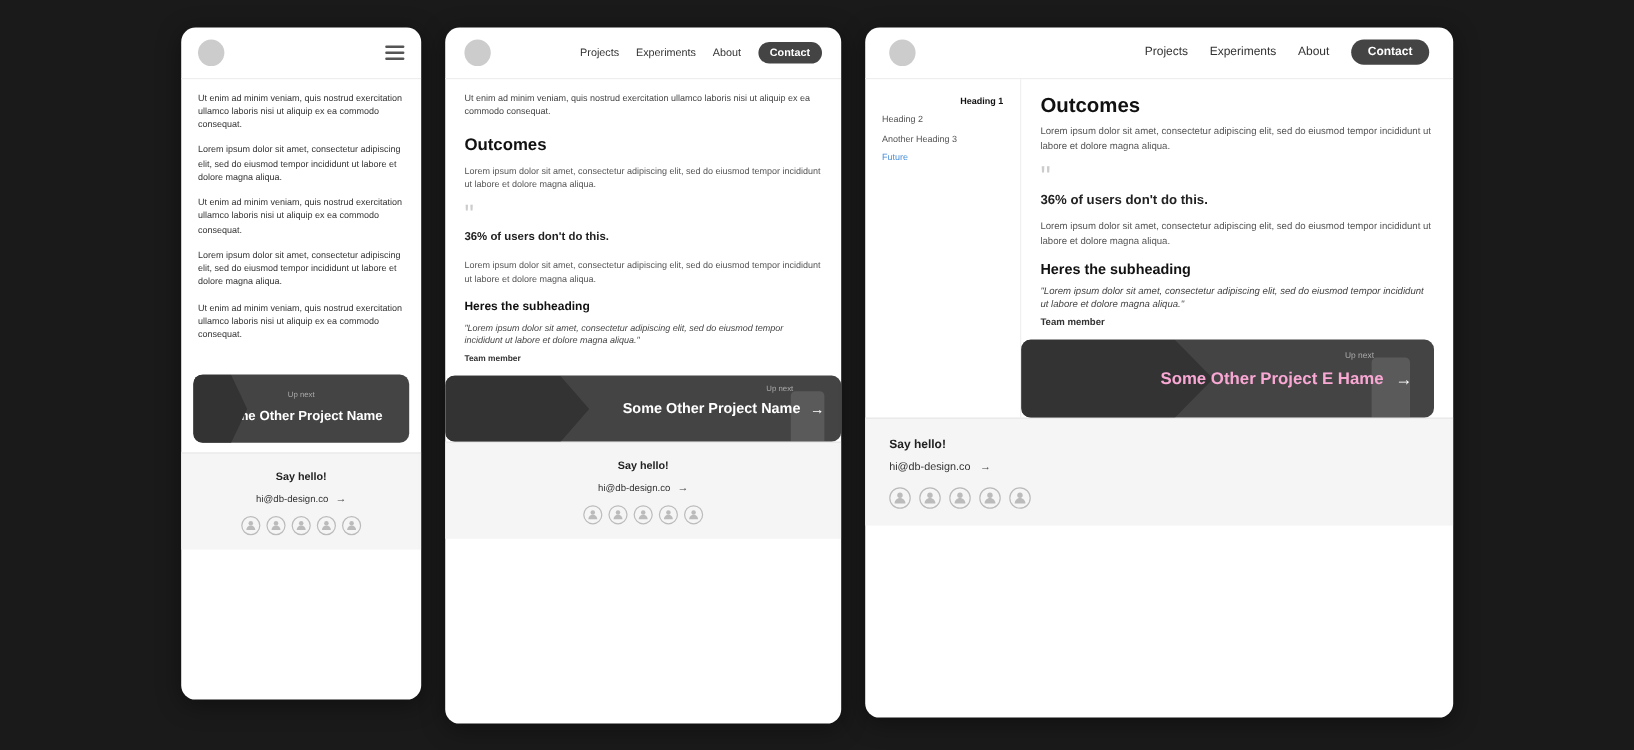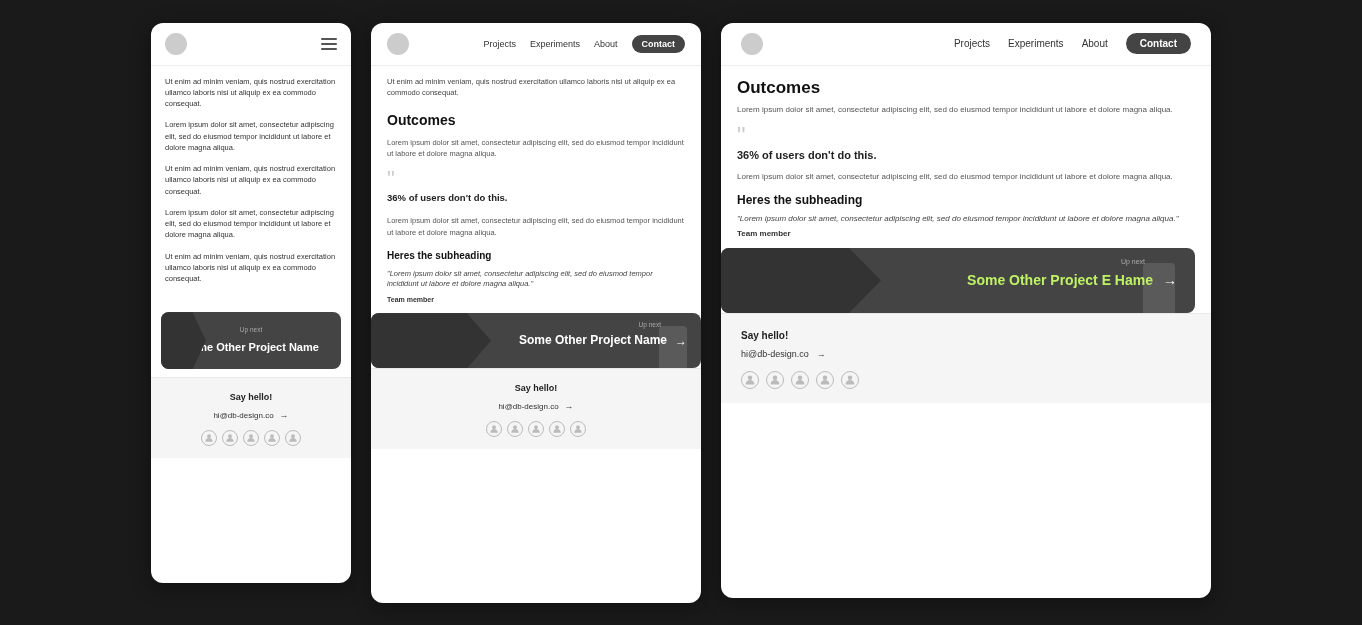--- a/index.html
+++ b/index.html
@@ -402,21 +402,21 @@
     .wide-cta .up-next-label {
       position: absolute;
       top: 10px;
       right: 50px;
       font-size: 7px;
       color: #aaa;
     }
     .wide-cta .project-name {
       font-size: 14px;
       font-weight: 700;
-      color: #bef264;
+      color: #f9a8d4;
       text-align: center;
       line-height: 1.3;
       z-index: 2;
     }
     .wide-cta .arrow-btn {
       margin-left: 10px;
       font-size: 14px;
       color: #fff;
       z-index: 2;
     }
@@ -625,20 +625,28 @@
     <div class="wide-header">
       <div class="avatar-circle"></div>
       <div class="wide-nav">
         <span class="wide-nav-item">Projects</span>
         <span class="wide-nav-item">Experiments</span>
         <span class="wide-nav-item">About</span>
         <span class="wide-nav-contact">Contact</span>
       </div>
     </div>
     <div class="wide-content">
+      <div class="wide-sidebar">
+        <div class="toc-item active">Heading 1</div>
+        <div class="toc-item">Heading 2</div>
+        <div class="toc-item">Another Heading 3</div>
+        <div class="toc-item">
+          <span class="toc-link">Future</span>
+        </div>
+      </div>
       <div class="wide-main">
         <div class="wide-outcomes-heading">Outcomes</div>
         <p class="wide-body">Lorem ipsum dolor sit amet, consectetur adipiscing elit, sed do eiusmod tempor incididunt ut labore et dolore magna aliqua.</p>
         <div class="wide-quote-mark">"</div>
         <div class="wide-quote-text">36% of users don't do this.</div>
         <p class="wide-body">Lorem ipsum dolor sit amet, consectetur adipiscing elit, sed do eiusmod tempor incididunt ut labore et dolore magna aliqua.</p>
         <div class="wide-subheading">Heres the subheading</div>
         <p class="wide-blockquote">"Lorem ipsum dolor sit amet, consectetur adipiscing elit, sed do eiusmod tempor incididunt ut labore et dolore magna aliqua."</p>
         <div class="wide-team-label">Team member</div>
         <div class="wide-cta">

